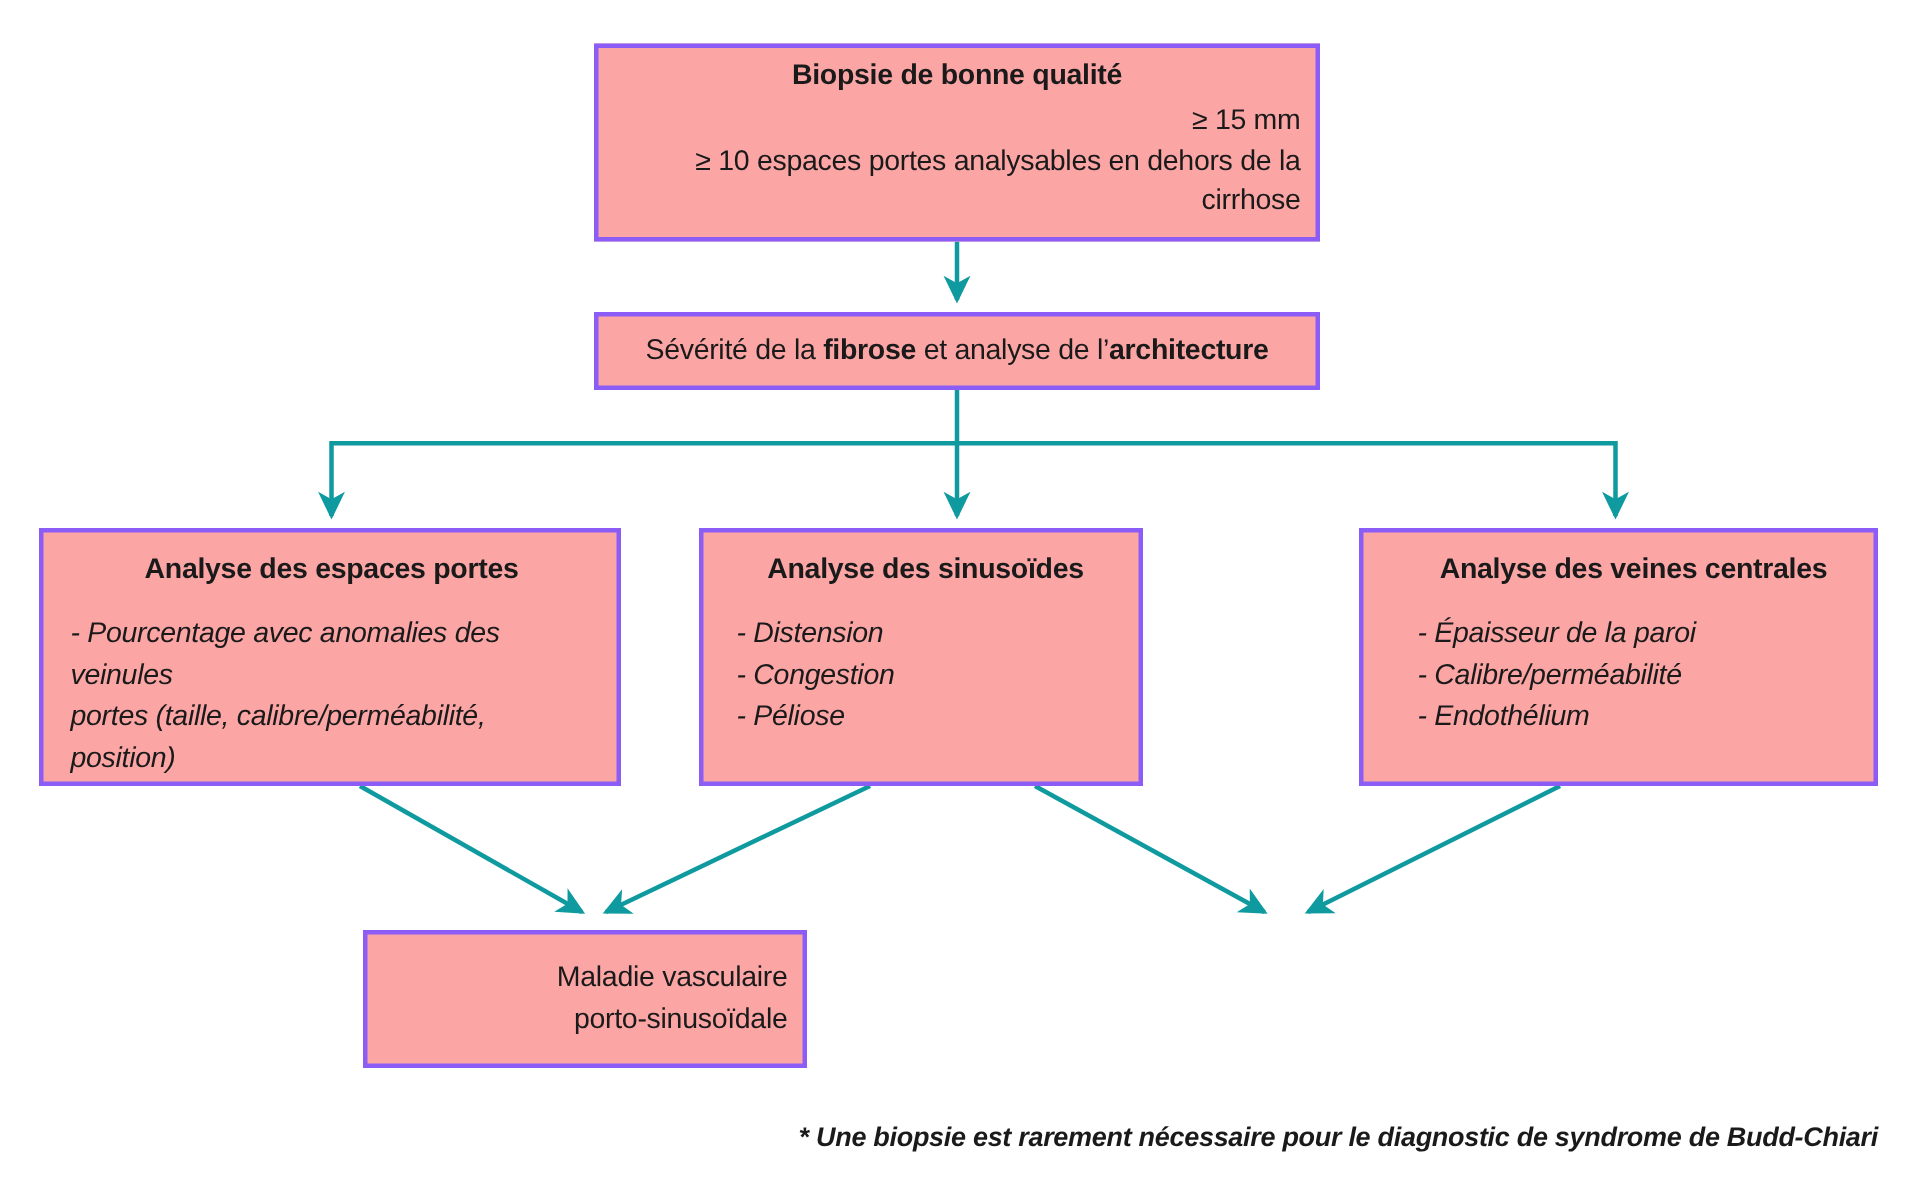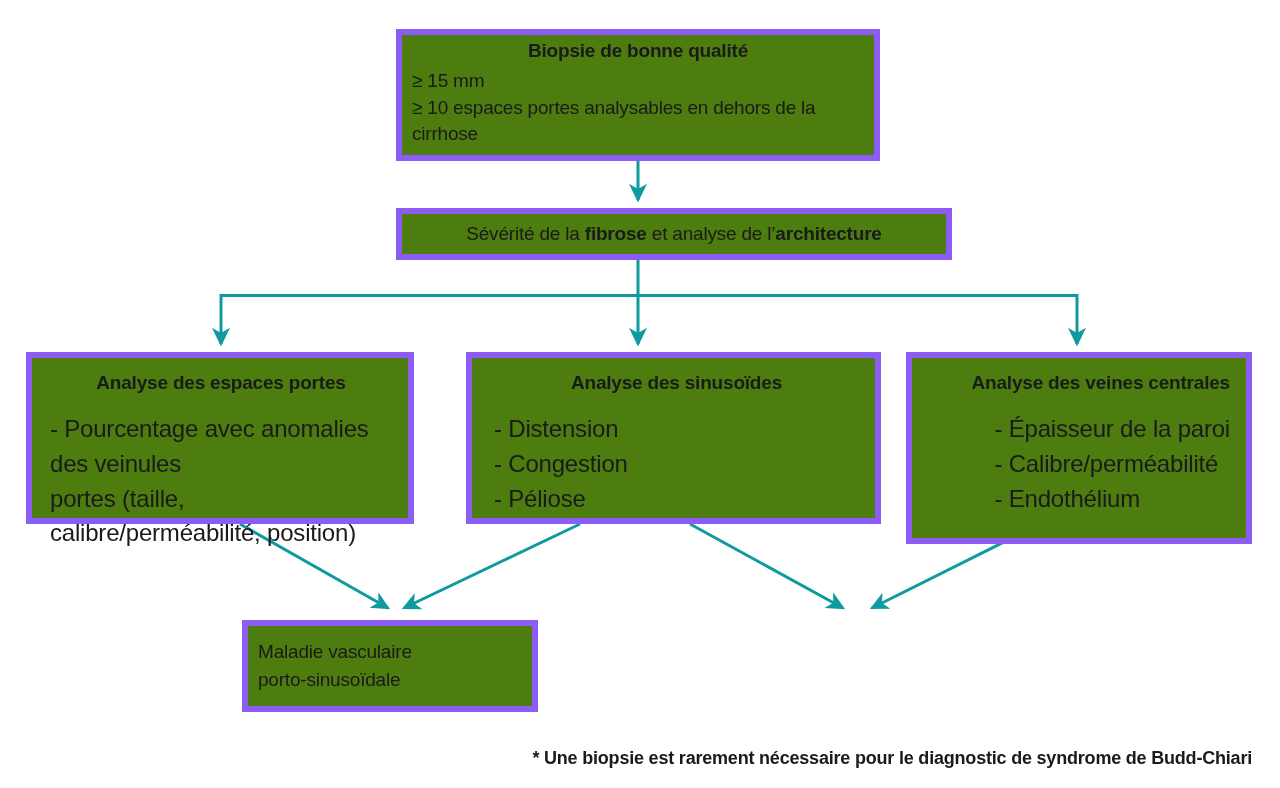--- a/index.html
+++ b/index.html
@@ -22,42 +22,43 @@
     position: absolute;
     left: 0;
     top: 0;
     width: 1280px;
     height: 788px;
     pointer-events: none;
   }
   .node {
     position: absolute;
     box-sizing: border-box;
-    border: 6px solid #8b5cf6;
-    background: #4d7c0f;
+    border: 3px solid #8b5cf6;
+    background: #fca5a5;
     display: flex;
     flex-direction: column;
     justify-content: center;
   }
   .node .title {
     font-weight: bold;
     text-align: center;
     font-size: 19px;
     letter-spacing: -0.2px;
   }
   .node .line {
     font-size: 19px;
+    text-align: right;
+    letter-spacing: -0.2px;
+  }
+  .node .bullets {
+    font-size: 19px;
     text-align: left;
     letter-spacing: -0.2px;
-  }
-  .node .bullets {
-    font-size: 24px;
-    text-align: left;
-    letter-spacing: -0.2px;
     line-height: 1.45;
+    font-style: italic;
   }
   .node .bullets div {
     white-space: pre-wrap;
   }
 
   
   #node-biopsy {
     left: 396px;
     top: 29px;
     width: 484px;
@@ -65,53 +66,52 @@
     padding: 6px 10px 8px 10px;
     justify-content: center;
   }
   #node-biopsy .title { margin-bottom: 6px; }
   #node-biopsy .line { line-height: 1.42; }
 
   
   #node-severity {
     left: 396px;
     top: 208px;
-    width: 556px;
+    width: 484px;
     height: 52px;
     padding: 0 0;
     align-items: center;
   }
   #node-severity .line { font-size: 19px; }
 
   
   #node-portal {
     left: 26px;
     top: 352px;
     width: 388px;
     height: 172px;
     padding: 14px 16px 12px 18px;
     justify-content: flex-start;
     align-items: center;
   }
   #node-sinusoids {
     left: 466px;
     top: 352px;
-    width: 415px;
+    width: 296px;
     height: 172px;
     padding: 14px 16px 12px 22px;
     justify-content: flex-start;
   }
   #node-veins {
     left: 906px;
     top: 352px;
     width: 346px;
-    height: 192px;
-    padding: 14px 16px 12px 26px;
+    height: 172px;
+    padding: 14px 16px 12px 36px;
     justify-content: flex-start;
-    align-items: flex-end;
   }
   .analysis .title { margin-bottom: 18px; }
 
   
   #node-outcome-left {
     left: 242px;
     top: 620px;
     width: 296px;
     height: 92px;
     padding: 0 10px;
@@ -125,20 +125,21 @@
   }
   .outcome .line { line-height: 1.5; }
 
   #footnote {
     position: absolute;
     left: 0;
     top: 748px;
     width: 1252px;
     text-align: right;
     font-size: 18px;
+    font-style: italic;
     font-weight: bold;
     letter-spacing: -0.2px;
     color: #1a1a1a;
   }
 </style>
 </head>
 <body>
 
 <div id="canvas">
 

